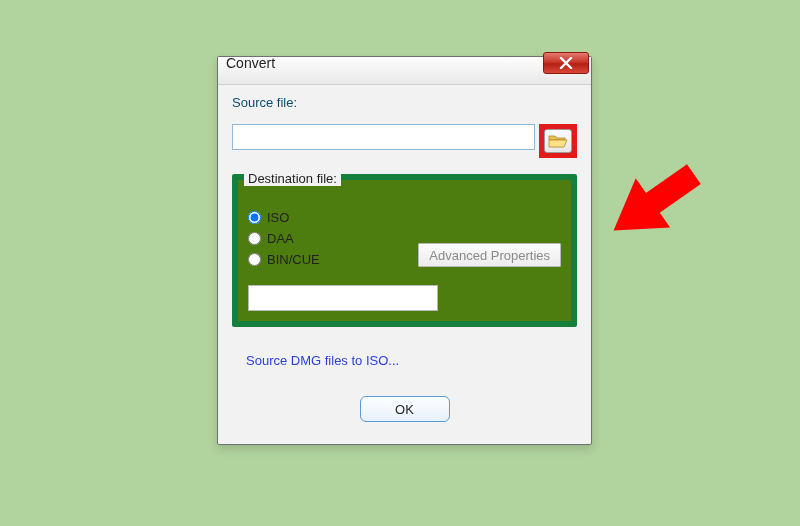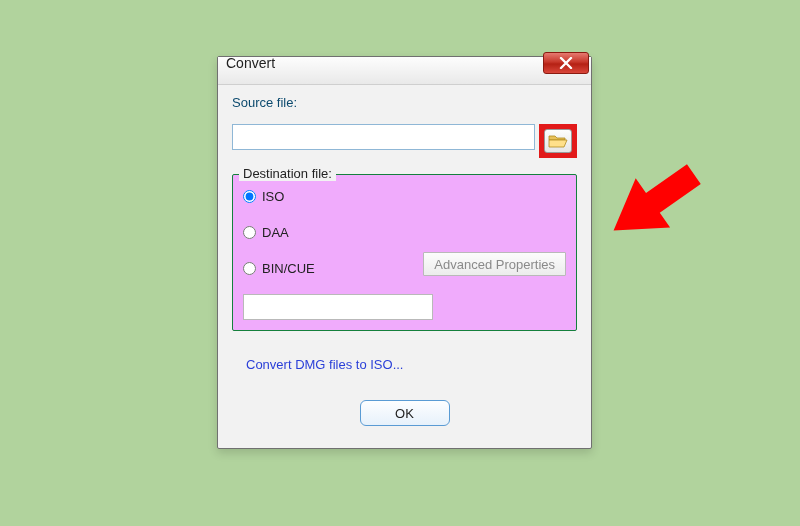--- a/index.html
+++ b/index.html
@@ -83,38 +83,38 @@
   }
   .browse-btn {
     width: 28px; height: 24px;
     background: linear-gradient(#fdfdfd,#e6e6e6);
     border: 1px solid #9a9a9a;
     border-radius: 3px;
     display:flex; align-items:center; justify-content:center;
     cursor:pointer;
   }
   .group {
-    border: 1px solid #15803d;
+    border: 6px solid #15803d;
     border-radius: 2px;
-    padding: 8px 10px 10px 10px;
+    padding: 24px 10px 10px 10px;
     position: relative;
-    background: #f0abfc;
+    background: #4d7c0f;
     margin-bottom: 8px;
   }
   .group-legend {
     position: absolute;
     top: -9px; left: 6px;
     background: #f2f2f2;
     padding: 0 4px;
     color: #222;
   }
   .radios {
     display: flex;
     flex-direction: column;
-    gap: 21px;
+    gap: 6px;
     margin-top: 6px;
   }
   .radio-row {
     display: flex;
     align-items: center;
     gap: 6px;
   }
   .radio-row input { margin:0; }
   .radio-row label { color:#222; cursor:pointer; }
   .adv-row {
@@ -214,21 +214,21 @@
           </div>
         </div>
 
         <div class="adv-row">
           <button class="adv-btn" disabled="">Advanced Properties</button>
         </div>
 
         <input class="dest-input" type="text" value="" style="">
       </div>
 
-      <div class="hint-link">Convert DMG files to ISO...</div>
+      <div class="hint-link">Source DMG files to ISO...</div>
 
       <div class="footer">
         <button class="ok-btn">OK</button>
       </div>
 
     </div>
   </div>
 
   <svg class="arrow" viewBox="0 0 130 120">
     <g transform="rotate(-35 65 60)">

